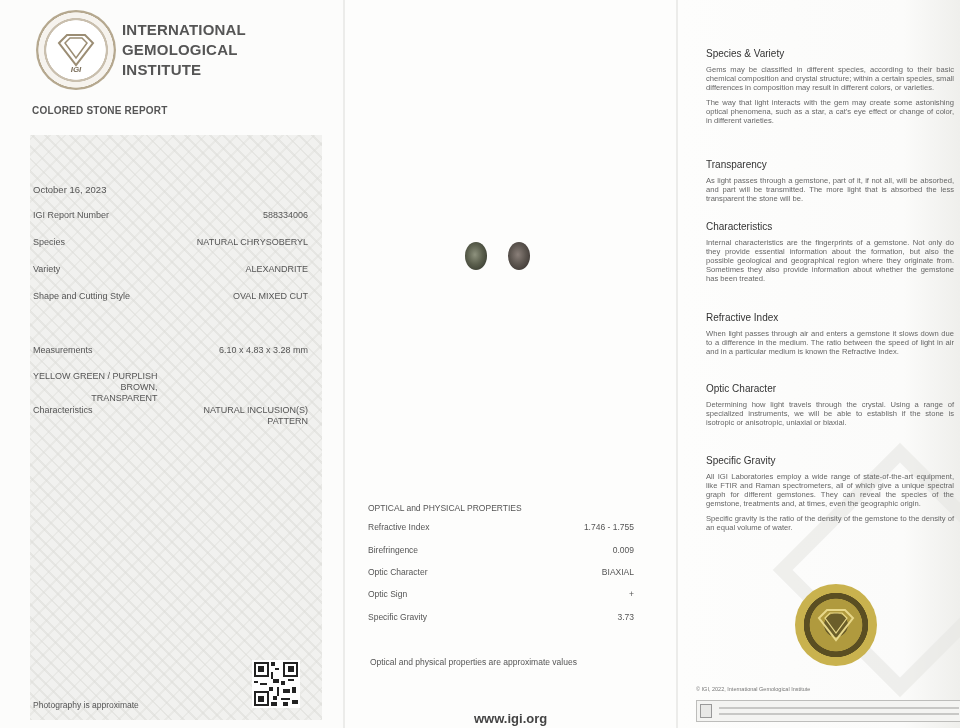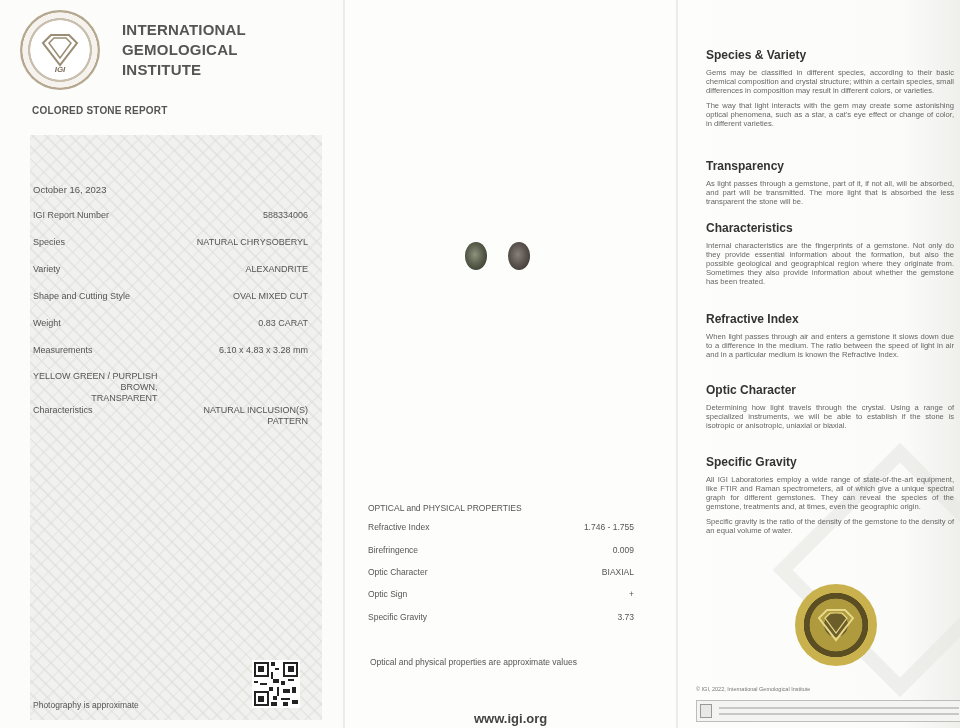--- a/index.html
+++ b/index.html
@@ -6,21 +6,21 @@
     html, body { width: 960px; height: 728px; overflow: hidden; background: #fafaf8; }
     body { font-family: "Liberation Sans", sans-serif; color: #3a3a3a; position: relative; }
 
     .panel { position: absolute; top: 0; height: 728px; background: #fcfcfb; }
     #panel-left { left: 0; width: 343px; }
     #panel-mid { left: 343px; width: 333px; background: #fdfdfc; border-left: 2px solid #ececea; }
     #panel-right { left: 676px; width: 284px; border-left: 2px solid #ececea;
       background: linear-gradient(90deg, #fdfdfc 0%, #fbfbfa 80%, #efefec 100%); overflow: hidden; }
 
     
-    .seal { position: absolute; left: 20px; top: 10px; width: 80px; height: 80px; border-radius: 50%;
+    .seal { position: absolute; left: 36px; top: 10px; width: 80px; height: 80px; border-radius: 50%;
       background: radial-gradient(circle, #fff 0 52%, #c9bfae 53% 56%, #f6f3ee 57% 66%, #b5a88f 67% 100%); font-style: italic; }
     .seal::before { content: ""; position: absolute; inset: -3px; border-radius: 50%;
       background: repeating-conic-gradient(#a99a7e 0 5deg, transparent 5deg 10deg); z-index: -1; }
     .seal-inner { position: absolute; left: 50%; top: 50%; transform: translate(-50%,-50%); width: 50px; height: 50px; }
     .org-name { position: absolute; left: 122px; top: 20px; font-size: 15px; font-weight: bold; color: #555; line-height: 20px; letter-spacing: 0.2px; }
     .report-title { position: absolute; left: 32px; top: 105px; font-size: 10px; font-weight: bold; color: #555; letter-spacing: 0.2px; }
 
     .pattern-area { position: absolute; left: 30px; top: 135px; width: 292px; height: 585px;
       background-color: #f1f1ef;
       background-image:
@@ -39,21 +39,21 @@
     #gem-1 { left: 465px; top: 242px; background: radial-gradient(ellipse at 45% 45%, #8e927e 0%, #5b5f4d 45%, #3c3f33 80%, #6d705f 100%); }
     #gem-2 { left: 508px; top: 242px; background: radial-gradient(ellipse at 45% 45%, #8a7f79 0%, #5d5650 45%, #403a36 80%, #6e6561 100%); }
 
     .opt-title { position: absolute; left: 368px; top: 503px; font-size: 8.5px; color: #555; }
     .opt-row { position: absolute; left: 368px; width: 266px; font-size: 8.5px; color: #555; display: flex; justify-content: space-between; }
     .opt-note { position: absolute; left: 370px; top: 657px; font-size: 8.5px; color: #555; }
     .website { position: absolute; left: 474px; top: 711px; font-size: 13px; font-weight: bold; color: #444; }
 
     
     .info { position: absolute; left: 706px; width: 248px; }
-    .info h3 { font-size: 12px; font-weight: bold; color: #333; margin-bottom: 6px; }
+    .info h3 { font-size: 10px; font-weight: normal; color: #333; margin-bottom: 6px; }
     .info p { font-size: 7.6px; line-height: 9px; color: #666; text-align: justify; margin-bottom: 6px; }
     .seal-gold { position: absolute; left: 795px; top: 584px; width: 82px; height: 82px; border-radius: 50%;
       background: radial-gradient(circle, #6b5e2a 0 20%, #b09a3e 21% 45%, #5a4e22 46% 55%, #c9b24e 56% 72%, #7b6a28 73% 100%); }
     .seal-gold::before { content: ""; position: absolute; inset: -4px; border-radius: 50%;
       background: repeating-conic-gradient(#8a7730 0 6deg, transparent 6deg 12deg); z-index: -1; }
     .copyright { position: absolute; left: 696px; top: 686px; font-size: 5.5px; color: #777; }
     .security-bar { position: absolute; left: 696px; top: 700px; width: 270px; height: 22px; border: 1px solid #bdbdbb; background: #f4f4f2; }
     .security-bar .doc-icon { position: absolute; left: 3px; top: 3px; width: 12px; height: 14px; border: 1px solid #999; background: #e8e8e6; }
     .security-bar .line { position: absolute; left: 22px; height: 2px; background: #c8c8c6; width: 240px; }
     .watermark { position: absolute; right: -30px; top: 480px; width: 180px; height: 180px; border: 14px solid rgba(230,230,226,0.6); transform: rotate(45deg); }
@@ -88,24 +88,20 @@
     <span>Species</span>
     <span class="val">NATURAL CHRYSOBERYL</span>
   </div>
   <div class="row" style="top:264px">
     <span>Variety</span>
     <span class="val">ALEXANDRITE</span>
   </div>
   <div class="row" style="top:291px">
     <span>Shape and Cutting Style</span>
     <span class="val">OVAL MIXED CUT</span>
-  </div>
-  <div class="row" style="top:318px">
-    <span>Weight</span>
-    <span class="val">0.83 CARAT</span>
   </div>
   <div class="row" style="top:345px">
     <span>Measurements</span>
     <span class="val" style="text-transform:none">6.10 x 4.83 x 3.28 mm</span>
   </div>
   <div class="row" style="top:371px">
     <span class="val">
       <div>YELLOW GREEN / PURPLISH</div>
       <div>BROWN,</div>
       <div>TRANSPARENT</div>

